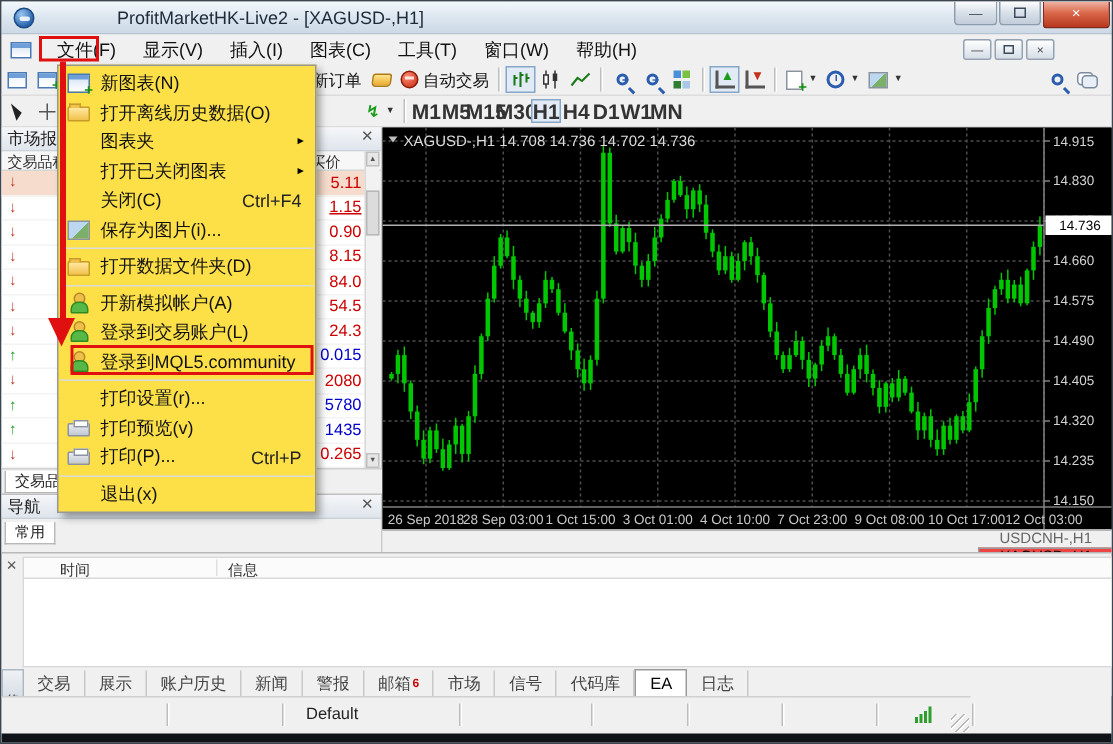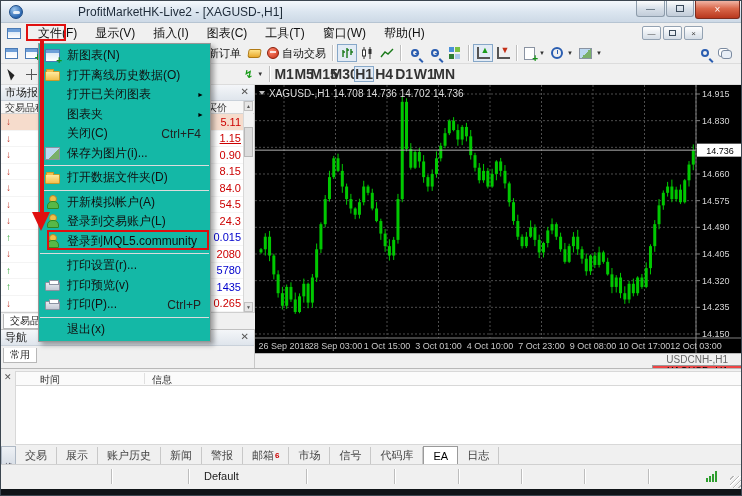--- a/index.html
+++ b/index.html
@@ -100,30 +100,30 @@
   .thead .csep{position:absolute;left:128px;top:1px;bottom:1px;width:1px;background:#e0e0e0;}
   .tclose{position:absolute;left:3px;top:3px;font-size:9px;color:#555;}
   .tbody{position:absolute;left:14px;top:17px;right:0;height:59px;background:#fff;border:1px solid #d8d8d8;border-top:none;}
   .vstrip{position:absolute;left:0;top:77px;width:15px;height:19px;background:linear-gradient(#eef1f5,#d9dfe7);border:1px solid #aeb8c4;
     font-size:9px;color:#445;display:flex;align-items:center;justify-content:center;writing-mode:vertical-rl;letter-spacing:1px;}
   #ttabs{position:absolute;left:15px;top:76px;right:0;height:20px;display:flex;align-items:flex-end;}
   .ttab{height:17px;padding:0 9px;font-size:11px;color:#444;display:flex;align-items:center;border-right:1px solid #c8c8c8;margin-bottom:1px;}
   .ttab.active{background:#fff;border:1px solid #9a9a9a;border-bottom:none;height:19px;margin-bottom:0;color:#000;}
   .ttab sub{color:#cc0000;font-size:8px;font-weight:bold;margin-left:1px;}
   
-  #status{position:absolute;left:0;top:463px;width:742px;height:25px;background:#f0f0f0;border-top:1px solid #d0d0d0;font-size:11px;color:#222;}
+  #status{position:absolute;left:0;top:463px;width:646px;height:25px;background:#f0f0f0;border-top:1px solid #d0d0d0;font-size:11px;color:#222;}
   .ssep{position:absolute;top:4px;bottom:5px;width:2px;border-left:1px solid #bdbdbd;border-right:1px solid #fff;}
   .sdefault{position:absolute;left:203px;top:5px;}
   .conn{position:absolute;right:26px;top:6px;display:flex;align-items:flex-end;gap:1px;height:11px;}
   .conn span{width:2px;background:#2f9e2f;display:inline-block;}
   .grip{position:absolute;right:1px;bottom:1px;width:12px;height:12px;
     background:repeating-linear-gradient(135deg,transparent 0 2px,#b8b8b8 2px 3px,#fff 3px 4px);}
   .bottomband{position:absolute;left:0;top:488px;width:742px;height:8px;background:#101418;}
   
-  #file-menu{position:absolute;left:37px;top:42px;width:173px;background:#14b8a6;border:1px solid #979797;
+  #file-menu{position:absolute;left:37px;top:42px;width:173px;background:#fde047;border:1px solid #979797;
     box-shadow:3px 3px 5px rgba(0,0,0,.35);padding:2px 0;z-index:10;}
   .mrow{height:19.5px;position:relative;display:flex;align-items:center;font-size:12px;color:#111;}
   .mrow .mlabel{margin-left:28px;}
   .mrow .msc{position:absolute;right:9px;color:#222;}
   .mrow .msub{position:absolute;right:6px;font-size:7px;color:#000;}
   .msep{height:1px;background:#dcdcdc;margin:2px 1px;}
   .mic{position:absolute;left:6px;width:15px;height:13px;}
   .mi-chart-new{border:1px solid #4a7ab5;background:linear-gradient(#cfe0f3,#fff);}
   .mi-chart-new::before{content:"";position:absolute;left:0;top:0;right:0;height:3px;background:#6f9fd8;}
   .mi-chart-new::after{content:"+";position:absolute;right:-3px;bottom:-5px;color:#149114;font-weight:bold;font-size:10px;}
@@ -730,25 +730,25 @@
   <div id="file-menu">
       <div class="mrow">
         <span class="mic mi-chart-new"></span>
         <span class="mlabel">新图表(N)</span>
       </div>
       <div class="mrow">
         <span class="mic mi-folder"></span>
         <span class="mlabel">打开离线历史数据(O)</span>
       </div>
       <div class="mrow">
+        <span class="mlabel">图表夹</span>
+        <span class="msub">►</span>
+      </div>
+      <div class="mrow">
         <span class="mlabel">打开已关闭图表</span>
-        <span class="msub">►</span>
-      </div>
-      <div class="mrow">
-        <span class="mlabel">图表夹</span>
         <span class="msub">►</span>
       </div>
       <div class="mrow">
         <span class="mlabel">关闭(C)</span>
         <span class="msc">Ctrl+F4</span>
       </div>
       <div class="mrow">
         <span class="mic mi-image"></span>
         <span class="mlabel">保存为图片(i)...</span>
       </div>

